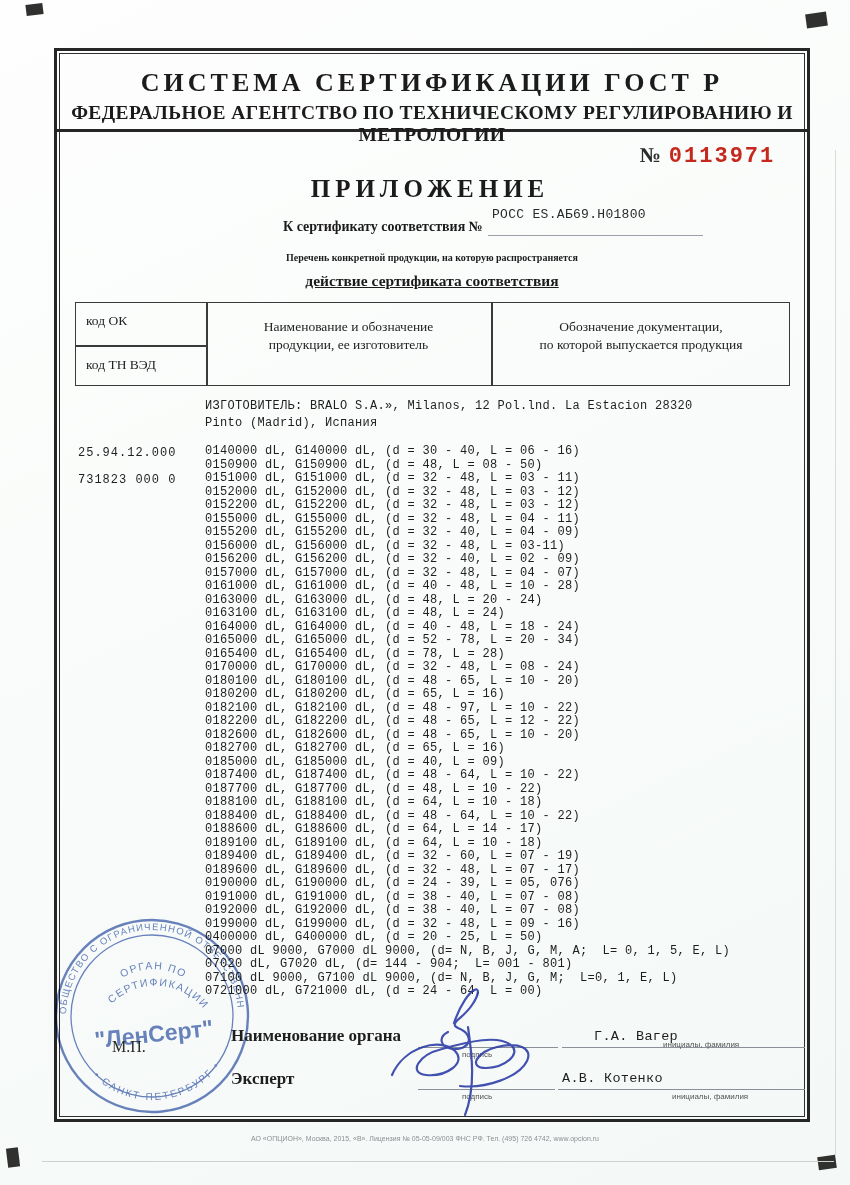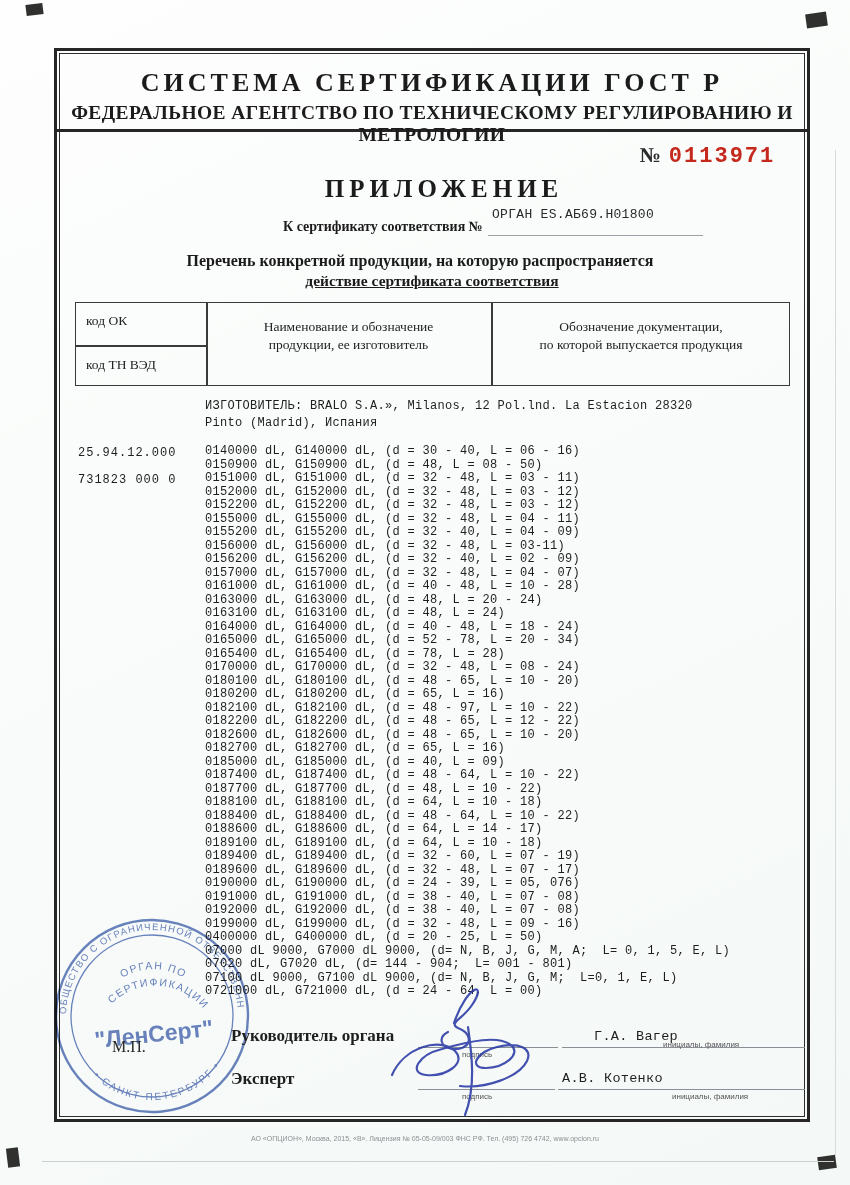--- a/index.html
+++ b/index.html
@@ -70,27 +70,27 @@
   </div>
   <div class="header-rule"></div>
 
   <div class="abs serifb center" style="left:60px;top:68px;width:744px;font-size:26px;letter-spacing:4px;color:#1b1b1b;">СИСТЕМА СЕРТИФИКАЦИИ ГОСТ Р</div>
   <div class="abs serifb center" style="left:58px;top:102px;width:748px;font-size:19.5px;letter-spacing:.4px;color:#1b1b1b;">ФЕДЕРАЛЬНОЕ АГЕНТСТВО ПО ТЕХНИЧЕСКОМУ РЕГУЛИРОВАНИЮ И МЕТРОЛОГИИ</div>
 
   <div class="abs" style="left:620px;top:143px;width:175px;text-align:center;">
     <span class="serifb" style="font-size:21px;color:#2b2b2b;margin-right:8px;">№</span><span class="mono" style="font-size:22px;font-weight:bold;color:#c5281c;letter-spacing:2px;">0113971</span>
   </div>
 
-  <div class="abs serifb center" style="left:72px;top:175px;width:744px;font-size:25px;letter-spacing:5px;color:#1b1b1b;">ПРИЛОЖЕНИЕ</div>
+  <div class="abs serifb center" style="left:58px;top:175px;width:744px;font-size:25px;letter-spacing:5px;color:#1b1b1b;">ПРИЛОЖЕНИЕ</div>
 
   <div class="abs serifb" style="left:283px;top:219px;font-size:14px;color:#1b1b1b;">К сертификату соответствия №</div>
-  <div class="abs mono" style="left:492px;top:207px;font-size:13px;color:#2a2a2a;">ОРГАН ES.АБ69.Н01800</div>
+  <div class="abs mono" style="left:492px;top:207px;font-size:13px;color:#2a2a2a;">РОСС ES.АБ69.Н01800</div>
   <div class="abs" style="left:488px;top:235px;width:215px;height:1px;background:#9aa0a6;"></div>
 
-  <div class="abs serifb center" style="left:48px;top:252px;width:744px;font-size:16px;color:#1b1b1b;">Перечень конкретной продукции,  на которую распространяется</div>
+  <div class="abs serifb center" style="left:60px;top:252px;width:744px;font-size:10px;color:#1b1b1b;">Перечень конкретной продукции,  на которую распространяется</div>
   <div class="abs serifb center" style="left:60px;top:272px;width:744px;font-size:15.5px;color:#1b1b1b;text-decoration:underline;">действие сертификата соответствия</div>
 
   <div class="tablebox">
     <div class="tv" style="left:130px;"></div>
     <div class="tv" style="left:415px;"></div>
     <div class="th"></div>
     <div class="tcell" style="left:10px;top:10px;">код ОК</div>
     <div class="tcell" style="left:10px;top:54px;">код ТН ВЭД</div>
     <div class="tcell center" style="left:130px;top:16px;width:285px;">Наименование и обозначение</div>
     <div class="tcell center" style="left:130px;top:34px;width:285px;">продукции, ее изготовитель</div>
@@ -127,21 +127,21 @@
       <textPath href="#arcInner1" startOffset="31%">ОРГАН ПО</textPath>
     </text>
     <text font-size="10.5" fill="#4a69b4" letter-spacing="1.5">
       <textPath href="#arcInner2" startOffset="22%">СЕРТИФИКАЦИИ</textPath>
     </text>
     <text x="102" y="128" text-anchor="middle" font-size="23" font-weight="bold" fill="#4a69b4" font-family="Liberation Serif, DejaVu Serif, serif">"ЛенСерт"</text>
   </svg>
 
   <div class="abs" style="left:112px;top:1038px;font-size:16px;color:#2a2a2a;">М.П.</div>
 
-  <div class="abs serifb" style="left:231px;top:1026px;font-size:17px;">Руководитель органа</div>
+  <div class="abs serifb" style="left:231px;top:1026px;font-size:17px;">Наименование органа</div>
   <div class="sigline" style="left:418px;top:1047px;width:140px;"></div>
   <div class="abs cap" style="left:462px;top:1050px;">подпись</div>
   <div class="abs mono" style="left:594px;top:1029px;font-size:13.5px;">Г.А. Вагер</div>
   <div class="sigline" style="left:562px;top:1047px;width:243px;"></div>
   <div class="abs cap" style="left:663px;top:1040px;">инициалы, фамилия</div>
 
   <div class="abs serifb" style="left:231px;top:1069px;font-size:17px;">Эксперт</div>
   <div class="sigline" style="left:418px;top:1089px;width:137px;"></div>
   <div class="abs cap" style="left:462px;top:1092px;">подпись</div>
   <div class="abs mono" style="left:562px;top:1071px;font-size:13.5px;">А.В. Котенко</div>

